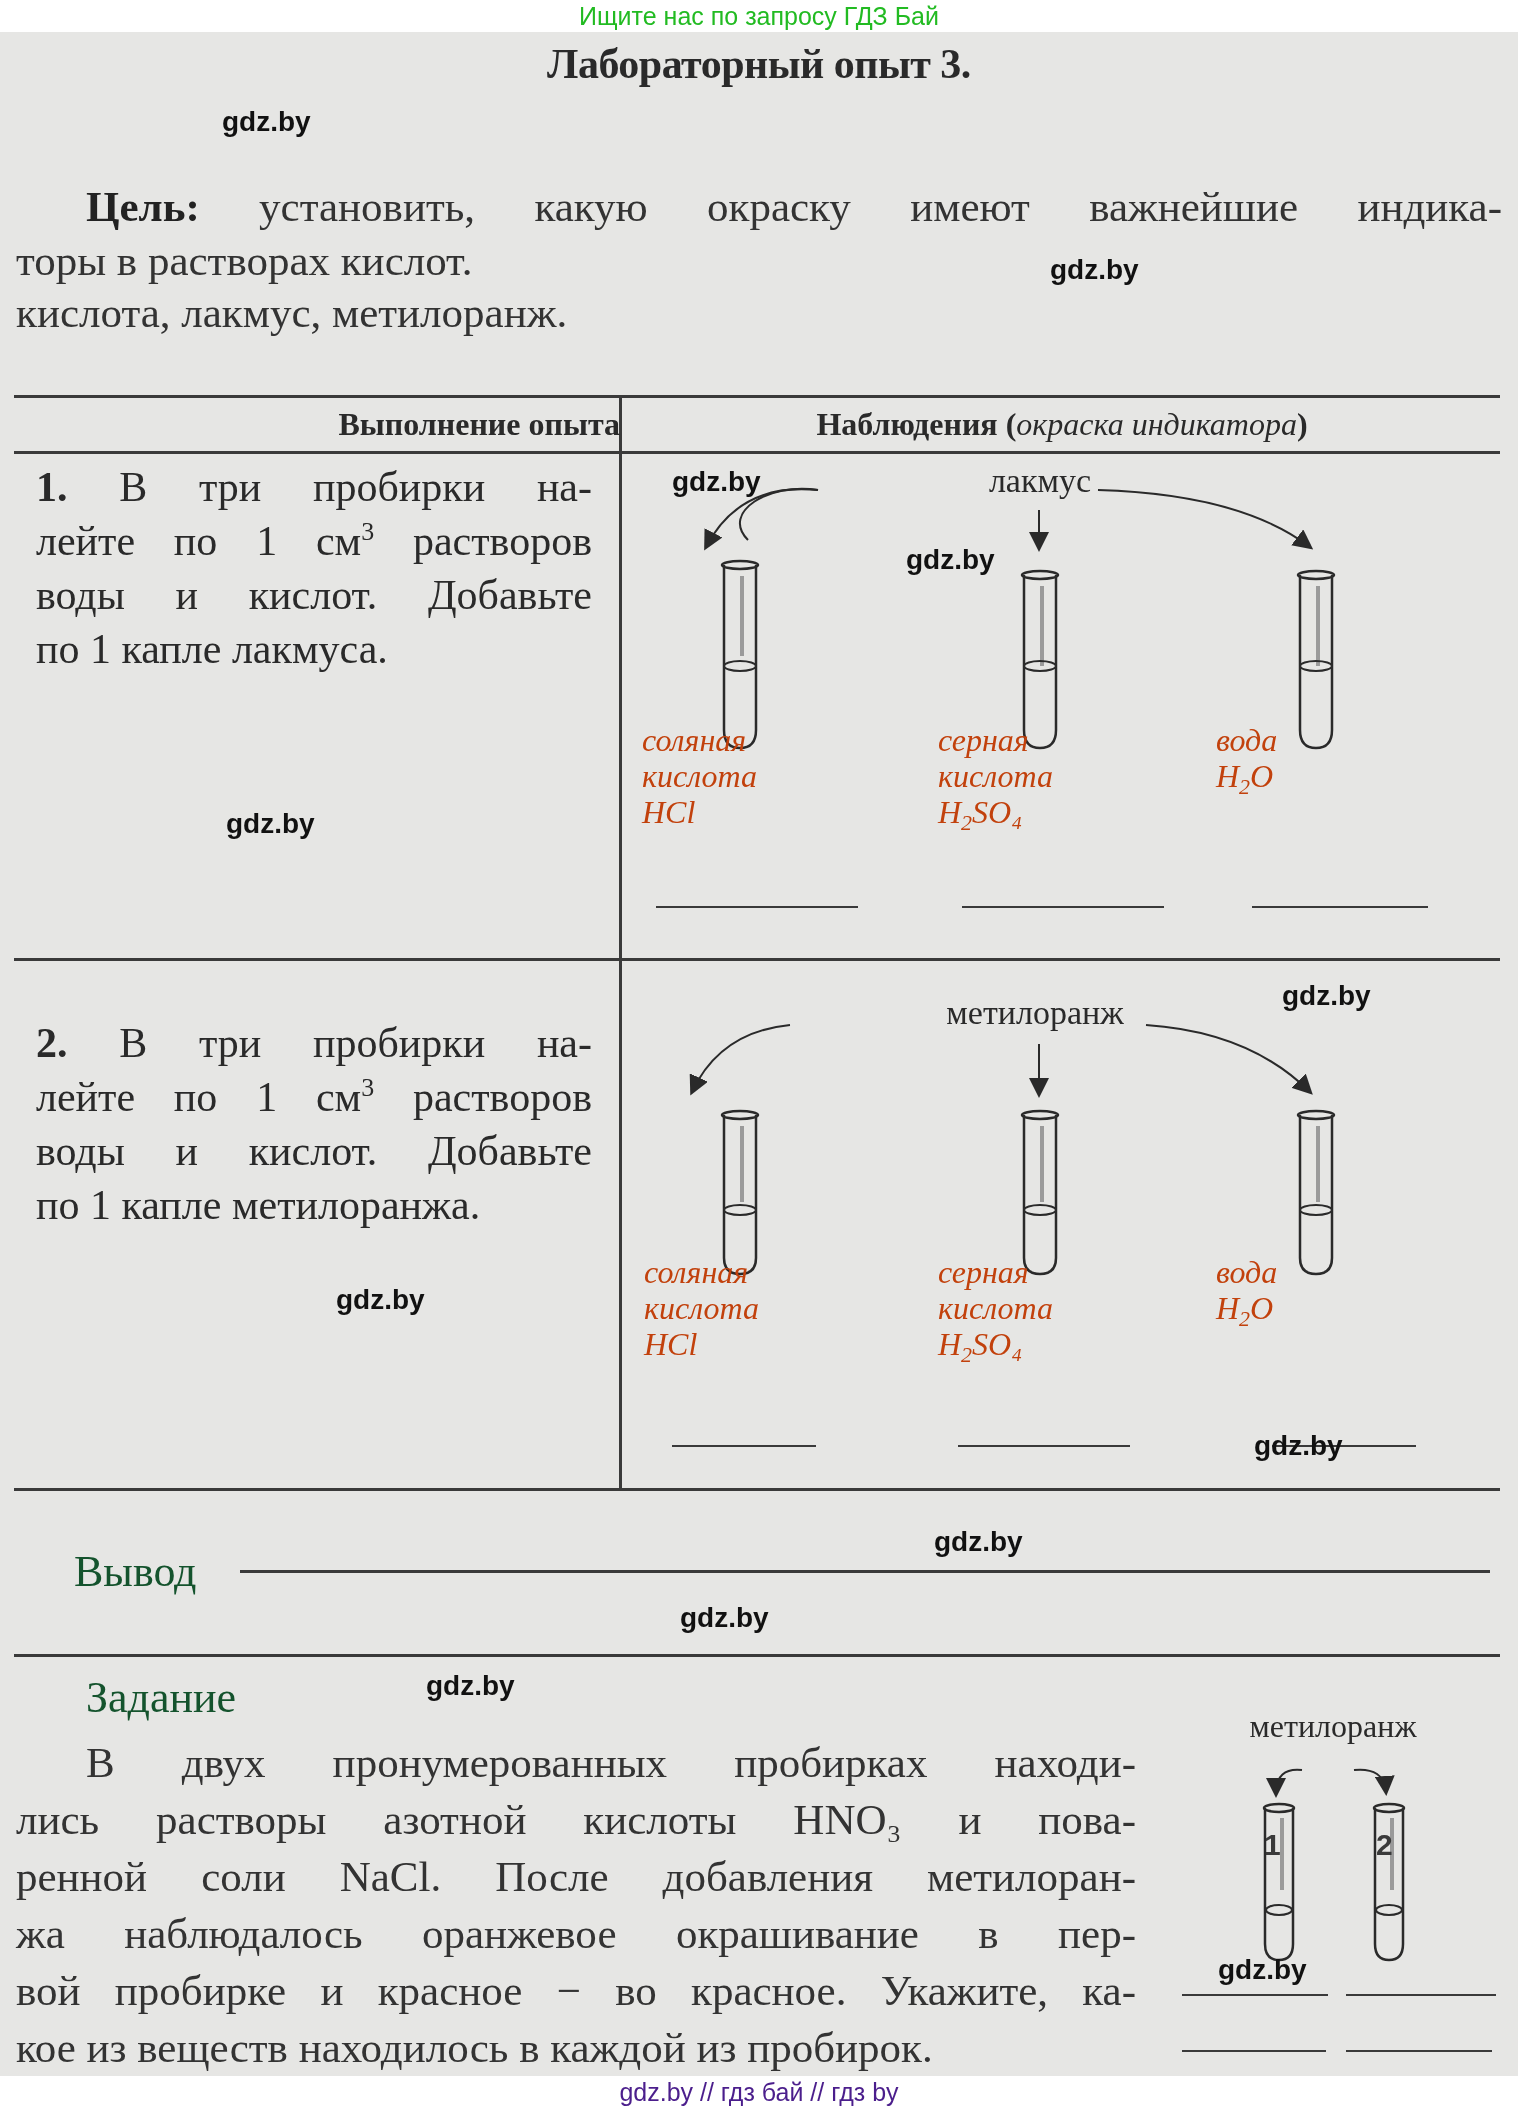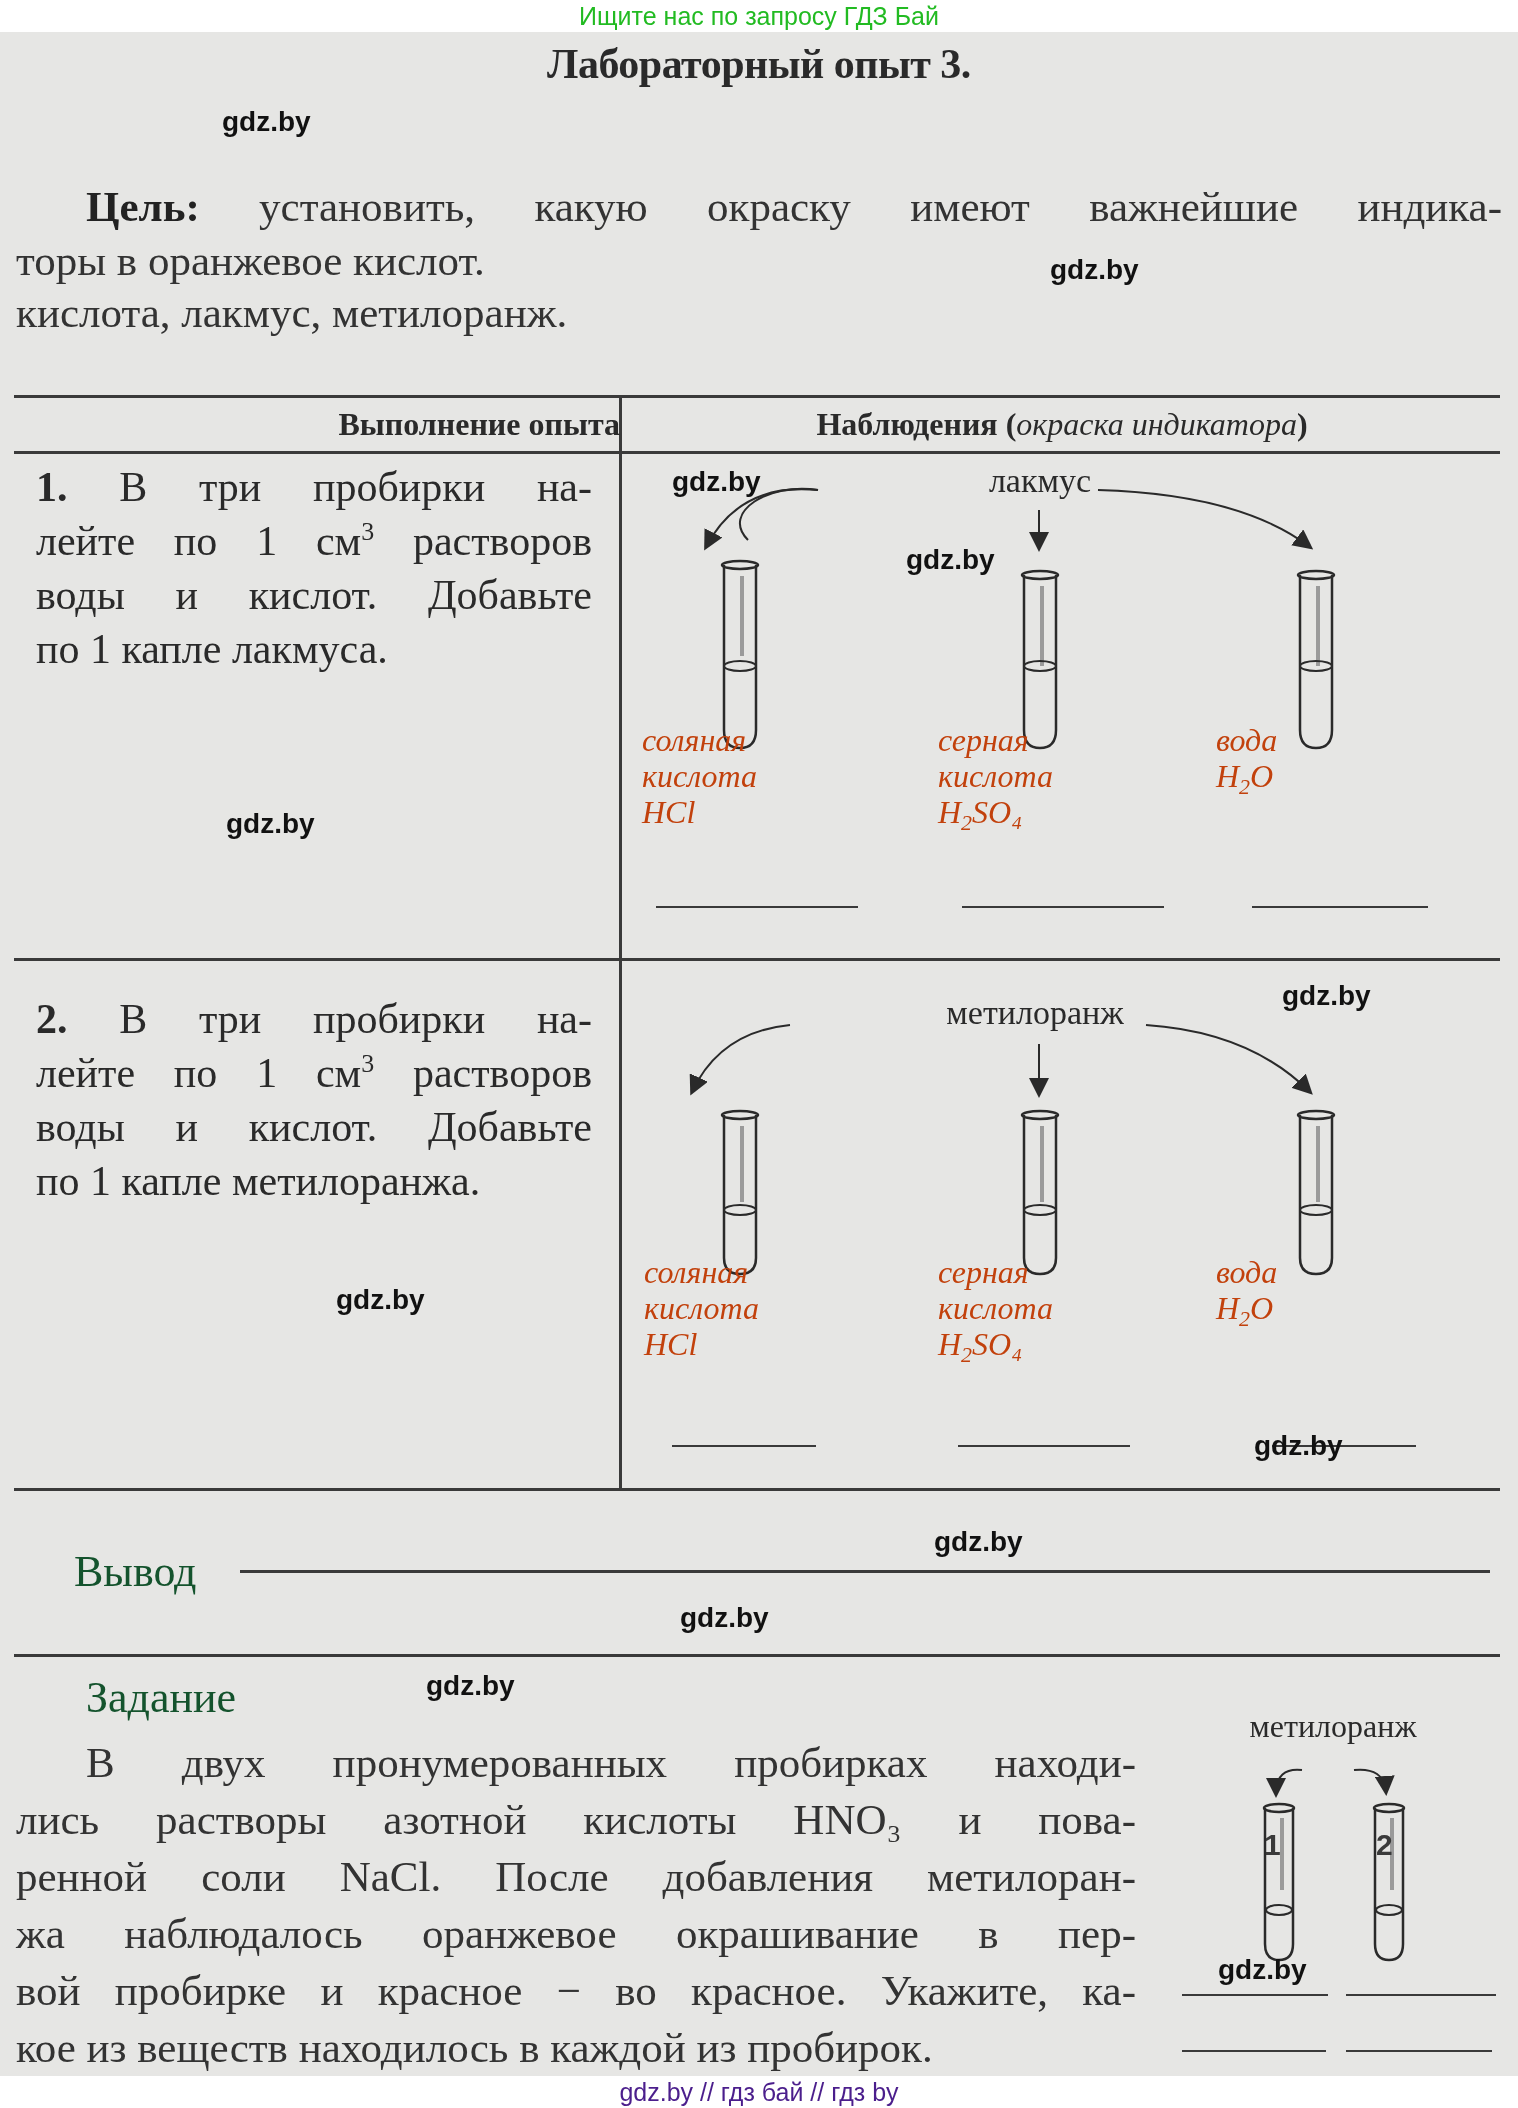--- a/index.html
+++ b/index.html
@@ -72,21 +72,21 @@
 
 <div class="top-banner">Ищите нас по запросу ГДЗ Бай</div>
 
 <div class="page">
 
   <div class="abs title">Лабораторный опыт 3.</div>
   <div class="wm" style="left:222px; top:74px;">gdz.by</div>
 
   <div class="abs para" style="top:148px;">
     <div style="text-align:justify; text-align-last:justify;"><span style="display:inline-block;width:70px;"></span><b>Цель:</b><span> установить, какую окраску имеют важнейшие индика-</span></div>
-    <div>торы в оранжевое кислот.</div>
+    <div>торы в растворах кислот.</div>
   </div>
   <div class="wm" style="left:1050px; top:222px;">gdz.by</div>
 
   <div class="abs para" style="top:254px;">
     <div>кислота, лакмус, метилоранж.</div>
   </div>
 
   <div class="hline" style="left:14px; top:363px; width:1486px;"></div>
   <div class="hline" style="left:14px; top:419px; width:1486px;"></div>
   <div class="hline" style="left:14px; top:926px; width:1486px;"></div>
@@ -160,21 +160,21 @@
   </div>
   <div class="abs label" style="left:1216px; top:690px;">
     <div>вода</div>
     <div><span>H</span><sub>2</sub><span>O</span></div>
   </div>
 
   <div class="answer-line" style="left:656px; top:874px; width:202px;"></div>
   <div class="answer-line" style="left:962px; top:874px; width:202px;"></div>
   <div class="answer-line" style="left:1252px; top:874px; width:176px;"></div>
 
-  <div class="abs step" style="top:960px;">
+  <div class="abs step" style="top:984px;">
     <div style="text-align-last:justify;"><b>2.</b><span> В три пробирки на-</span></div>
     <div style="text-align-last:justify;"><span>лейте по 1 см</span><sup>3</sup><span> растворов</span></div>
     <div style="text-align-last:justify;">воды и кислот. Добавьте</div>
     <div>по 1 капле метилоранжа.</div>
   </div>
   <div class="wm" style="left:336px; top:1252px;">gdz.by</div>
 
   <div class="abs indicator" style="left:900px; width:270px; top:962px;">метилоранж</div>
   <div class="wm" style="left:1282px; top:948px;">gdz.by</div>
 

